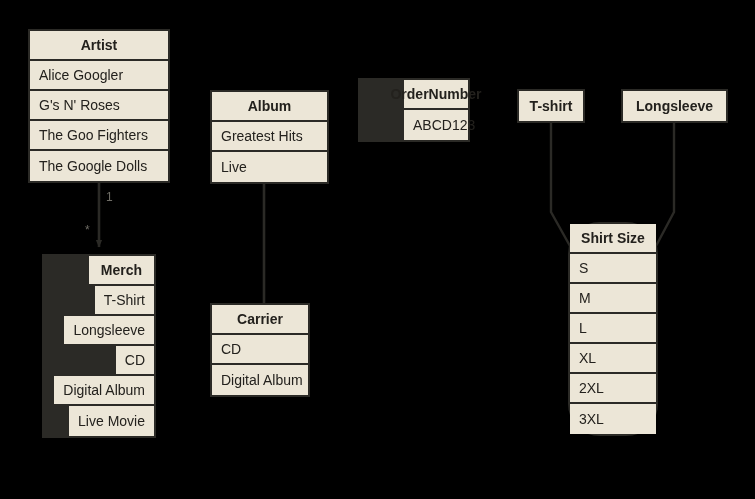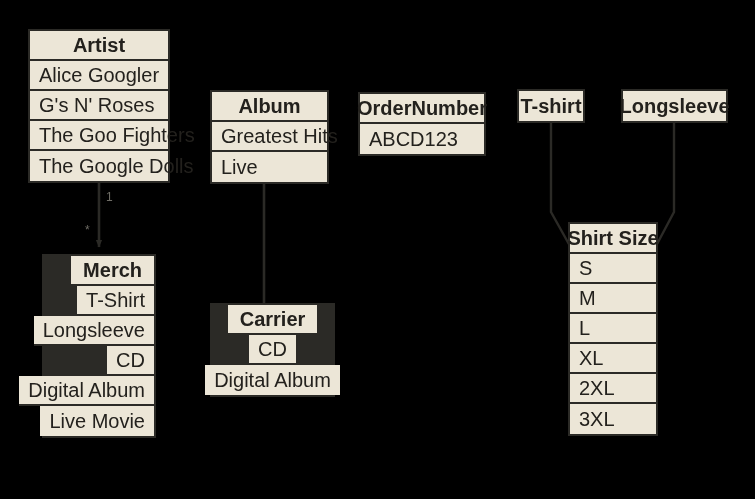--- a/index.html
+++ b/index.html
@@ -35,21 +35,21 @@
     box-sizing: border-box;
     border: 2px solid #2b2a26;
     background: #2b2a26;
     display: flex;
     flex-direction: column;
   }
   .cell {
     box-sizing: border-box;
     background: #ece6d7;
     color: #23211d;
-    font-size: 20px;
+    font-size: 14px;
     line-height: 1;
     height: 30px;
     display: flex;
     align-items: center;
     padding: 0 9px;
     border-bottom: 2px solid #2b2a26;
     white-space: nowrap;
   }
   .cell:last-child {
     border-bottom: none;
@@ -98,21 +98,21 @@
     <div class="cell">The Goo Fighters</div>
     <div class="cell">The Google Dolls</div>
   </div>
 
   <div class="entity" style="left:210px; top:58px; width:119px;margin-top:32px;">
     <div class="cell header">Album</div>
     <div class="cell">Greatest Hits</div>
     <div class="cell">Live</div>
   </div>
 
-  <div class="entity" style="left:358px; top:92px; width:128px;">
+  <div class="entity" style="left:358px; top:78px; width:112px;padding-left:44px;">
     <div class="cell header">OrderNumber</div>
     <div class="cell">ABCD123</div>
   </div>
 
   <div class="entity" style="left:517px; top:89px; width:68px;">
     <div class="cell header">T-shirt</div>
   </div>
 
   <div class="entity" style="left:621px; top:89px; width:107px;">
     <div class="cell header">Longsleeve</div>
@@ -120,27 +120,27 @@
 
   <div class="entity" style="left:42px; top:254px; width:114px;align-items:flex-end;">
     <div class="cell header">Merch</div>
     <div class="cell">T-Shirt</div>
     <div class="cell">Longsleeve</div>
     <div class="cell">CD</div>
     <div class="cell">Digital Album</div>
     <div class="cell">Live Movie</div>
   </div>
 
-  <div class="entity" style="left:210px; top:303px; width:125px;align-items:center;">
+  <div class="entity" style="left:210px; top:303px; width:100px;">
     <div class="cell header">Carrier</div>
     <div class="cell">CD</div>
     <div class="cell">Digital Album</div>
   </div>
 
-  <div class="entity" style="left:568px; top:222px; width:90px;">
+  <div class="entity" style="left:568px; top:222px; width:90px;border-radius:32px;">
     <div class="cell header">Shirt Size</div>
     <div class="cell">S</div>
     <div class="cell">M</div>
     <div class="cell">L</div>
     <div class="cell">XL</div>
     <div class="cell">2XL</div>
     <div class="cell">3XL</div>
   </div>
 
 </div>

